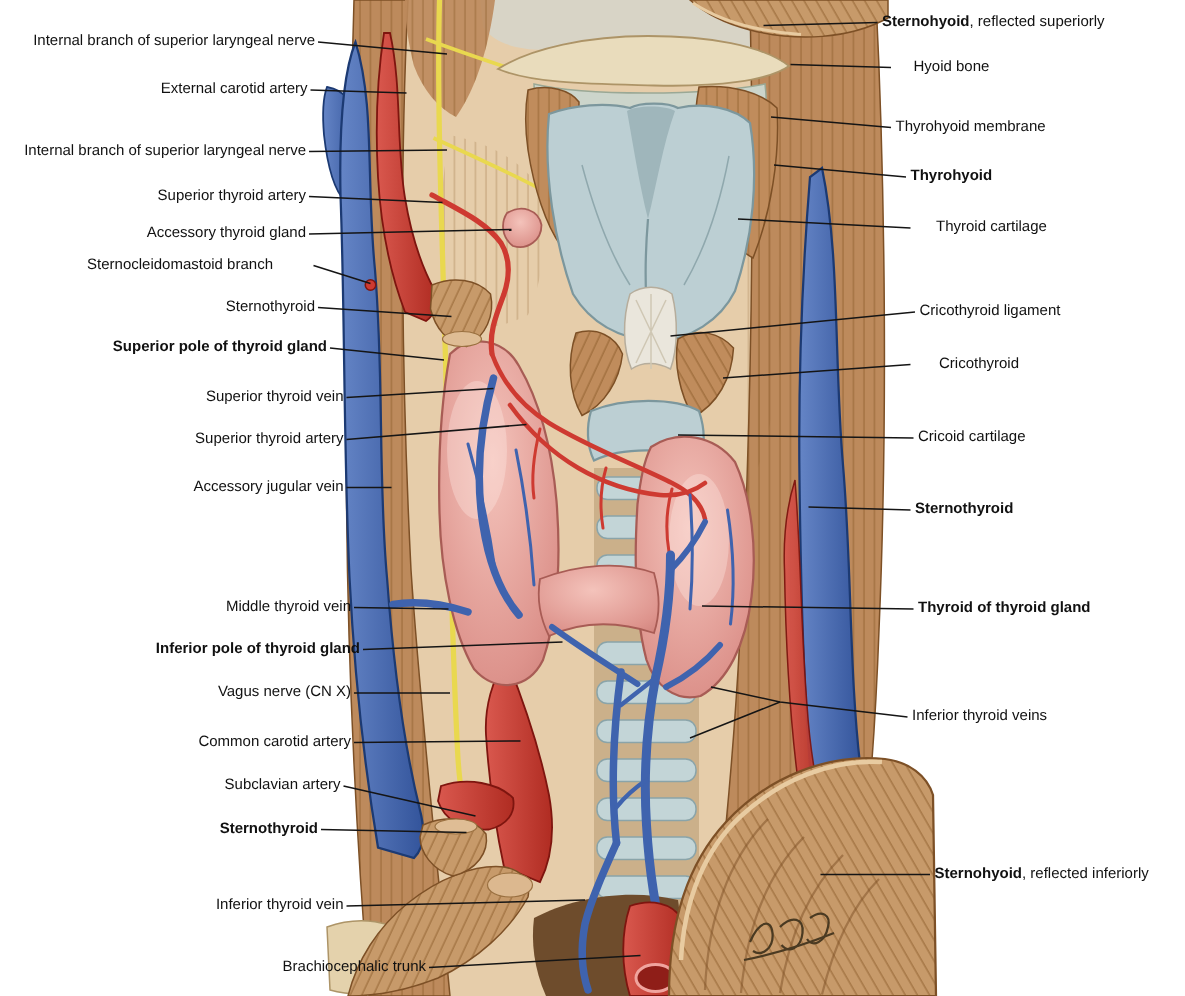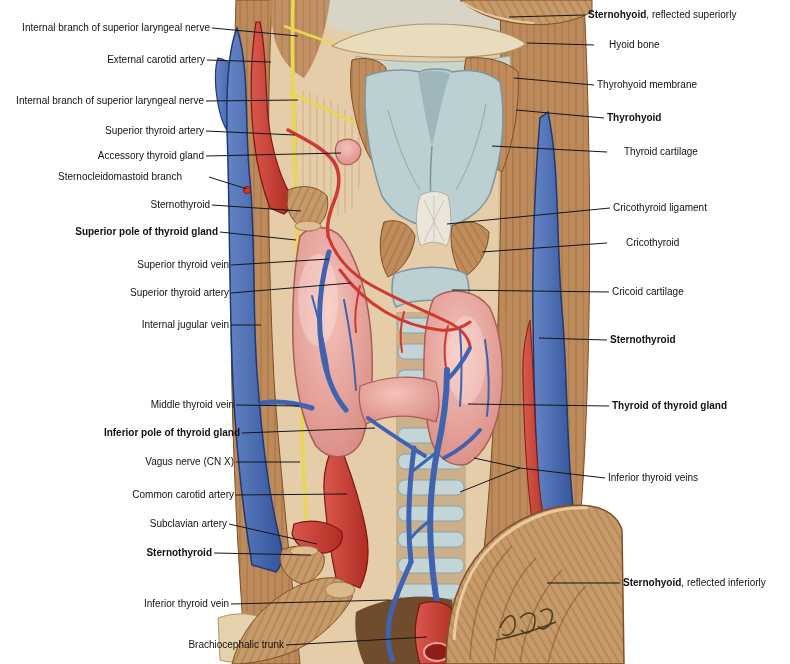--- a/index.html
+++ b/index.html
@@ -269,21 +269,21 @@
       <div class="label left" style="right: 580px; top: 21px;"><span>Internal branch of superior laryngeal nerve</span></div>
       <div class="label left" style="right: 585px; top: 53px;"><span>External carotid artery</span></div>
       <div class="label left" style="right: 586px; top: 94px;"><span>Internal branch of superior laryngeal nerve</span></div>
       <div class="label left" style="right: 586px; top: 124px;"><span>Superior thyroid artery</span></div>
       <div class="label left" style="right: 586px; top: 149px;"><span>Accessory thyroid gland</span></div>
       <div class="label left" style="right: 608px; top: 170px;"><span>Sternocleidomastoid branch</span></div>
       <div class="label left" style="right: 580px; top: 198px;"><span>Sternothyroid</span></div>
       <div class="label left" style="right: 572px; top: 225px;"><span class="b">Superior pole of thyroid gland</span></div>
       <div class="label left" style="right: 561px; top: 258px;"><span>Superior thyroid vein</span></div>
       <div class="label left" style="right: 561px; top: 286px;"><span>Superior thyroid artery</span></div>
-      <div class="label left" style="right: 561px; top: 318px;"><span>Internal jugular vein</span></div>
+      <div class="label left" style="right: 561px; top: 318px;"><span>Accessory jugular vein</span></div>
       <div class="label left" style="right: 556px; top: 398px;"><span>Middle thyroid vein</span></div>
       <div class="label left" style="right: 550px; top: 426px;"><span class="b">Inferior pole of thyroid gland</span></div>
       <div class="label left" style="right: 556px; top: 455px;"><span>Vagus nerve (CN X)</span></div>
       <div class="label left" style="right: 556px; top: 488px;"><span>Common carotid artery</span></div>
       <div class="label left" style="right: 563px; top: 517px;"><span>Subclavian artery</span></div>
       <div class="label left" style="right: 578px; top: 546px;"><span class="b">Sternothyroid</span></div>
       <div class="label left" style="right: 561px; top: 597px;"><span>Inferior thyroid vein</span></div>
       <div class="label left" style="right: 506px; top: 638px;"><span>Brachiocephalic trunk</span></div>
       <div class="label right" style="left: 588px; top: 8px;"><span class="b">Sternohyoid</span><span>, reflected superiorly</span></div>
       <div class="label right" style="left: 597px; top: 38px; padding-left: 12px;"><span>Hyoid bone</span></div>

